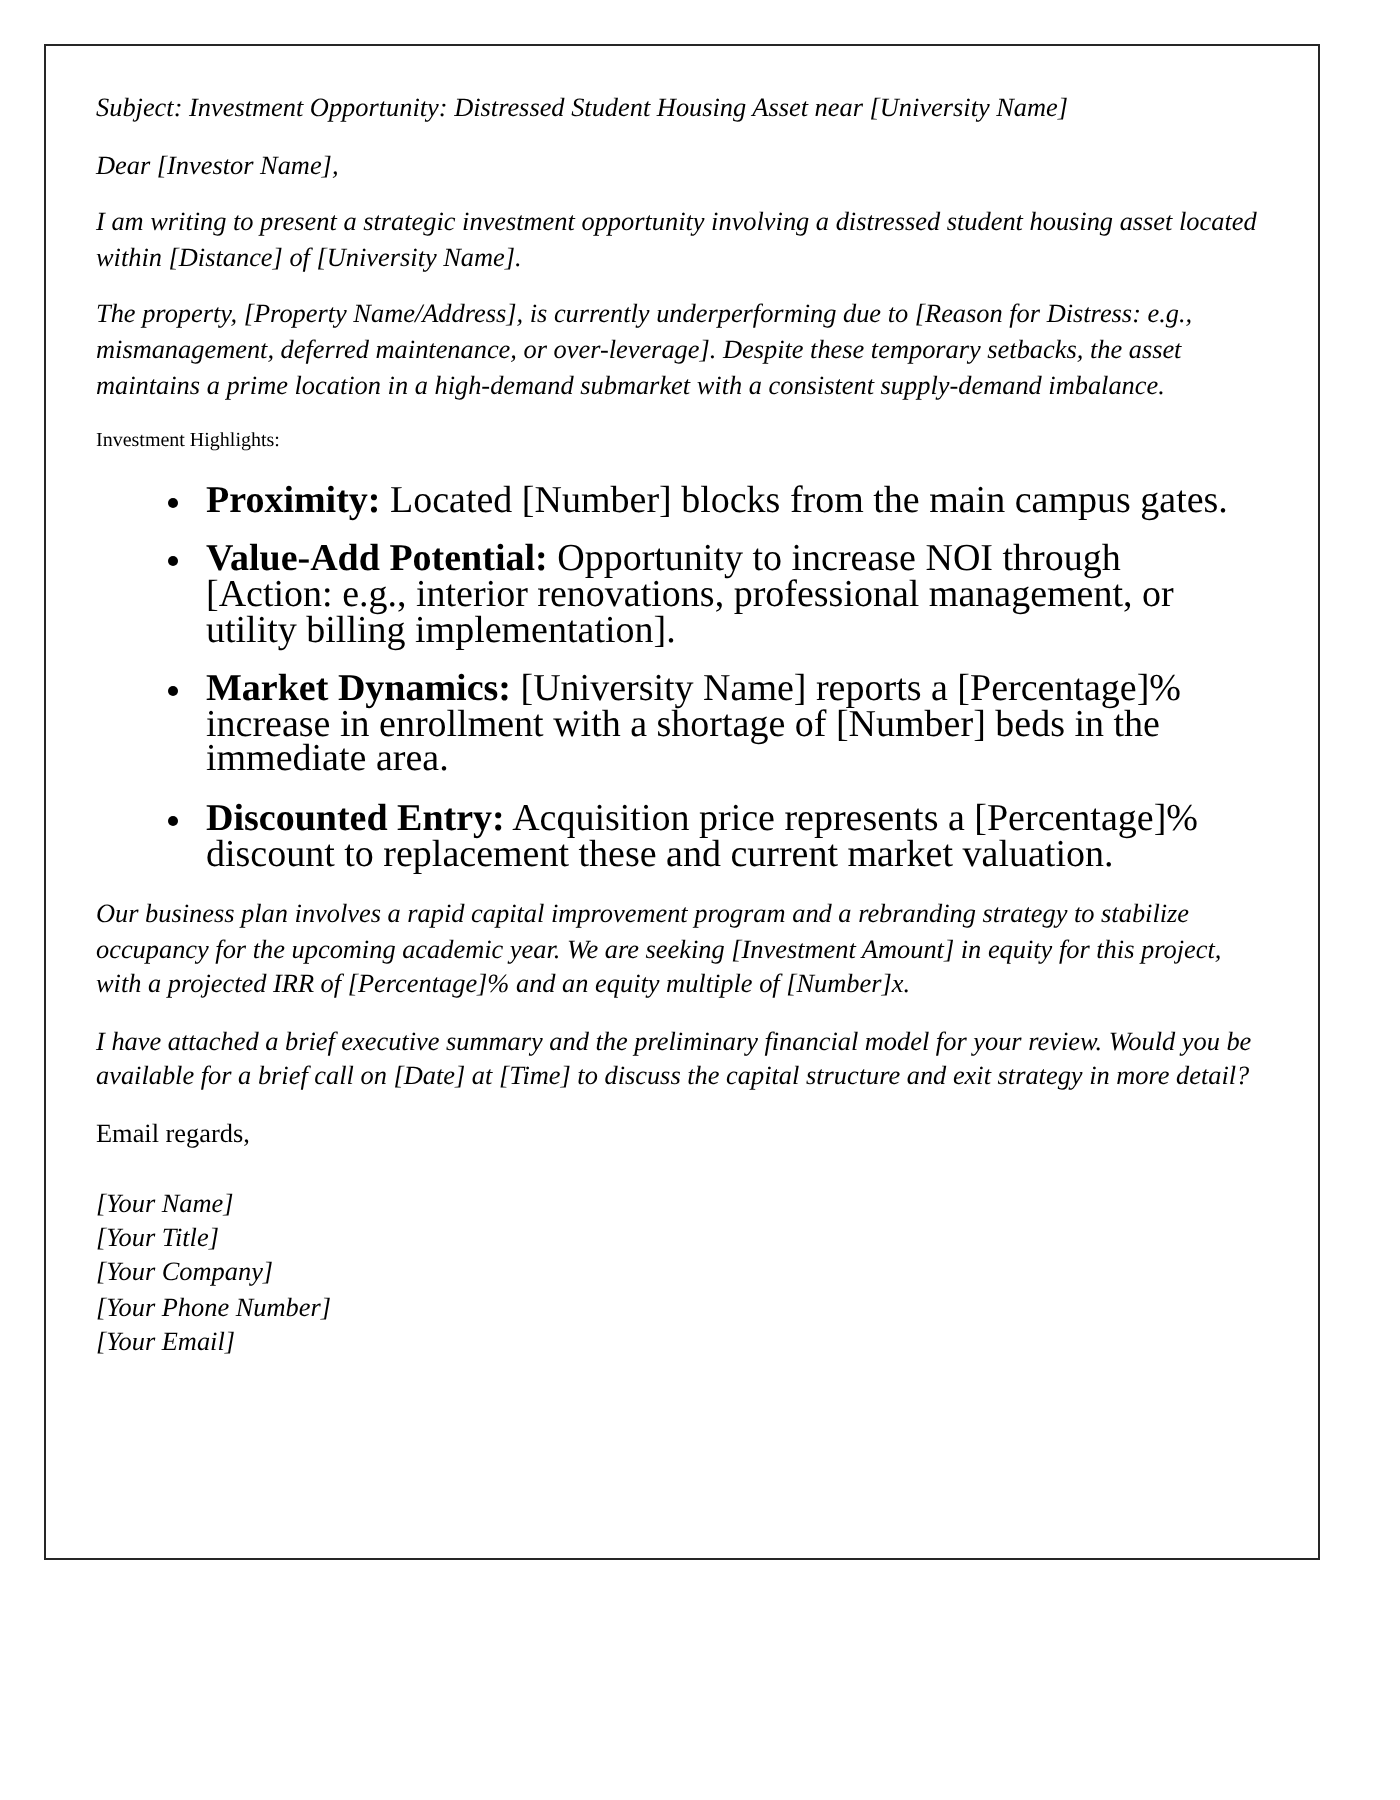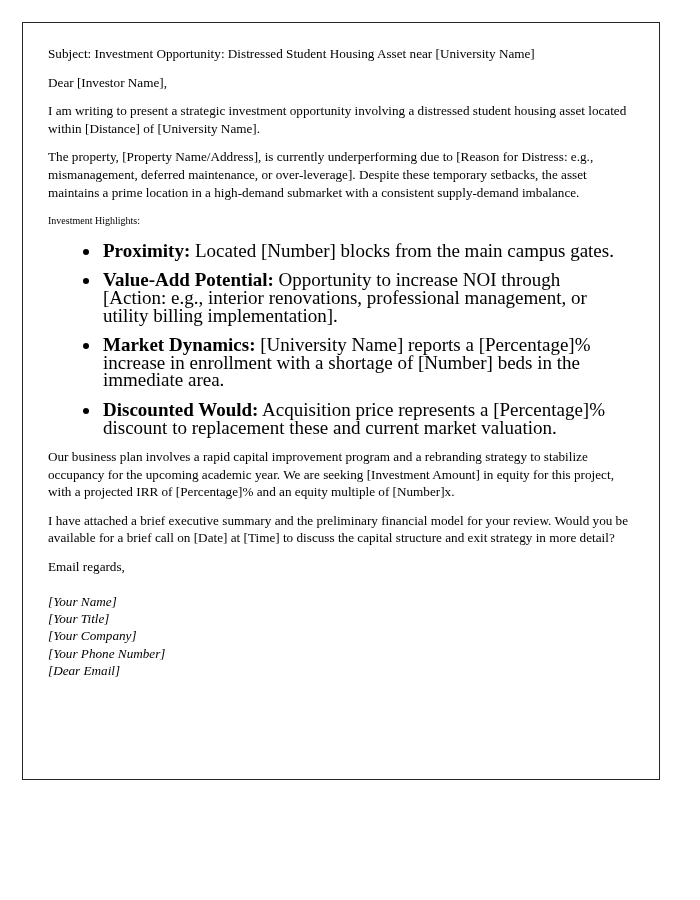--- a/index.html
+++ b/index.html
@@ -26,20 +26,21 @@
   }
   #letter {
     padding: 22px 28px 0 25px;
     box-sizing: border-box;
   }
   p.para {
     margin: 0 0 11px 0;
     font-size: 13.2px;
     line-height: 17.6px;
     text-align: left;
+    font-style: italic;
   }
   p.heading {
     margin: 0 0 4px 0;
     font-size: 10px;
     line-height: 17.6px;
     font-weight: normal;
   }
   ul.highlights {
     margin: 0 0 11px 0;
     padding-left: 41px;
@@ -83,33 +84,33 @@
     <p class="para">I am writing to present a strategic investment opportunity involving a distressed student housing asset located within [Distance] of [University Name].</p>
 
     <p class="para">The property, [Property Name/Address], is currently underperforming due to [Reason for Distress: e.g., mismanagement, deferred maintenance, or over-leverage]. Despite these temporary setbacks, the asset maintains a prime location in a high-demand submarket with a consistent supply-demand imbalance.</p>
 
     <p class="heading">Investment Highlights:</p>
 
     <ul class="highlights">
       <li><span class="lead">Proximity:</span><span> Located [Number] blocks from the main campus gates.</span></li>
       <li><span class="lead">Value-Add Potential:</span><span> Opportunity to increase NOI through [Action: e.g., interior renovations, professional management, or utility billing implementation].</span></li>
       <li><span class="lead">Market Dynamics:</span><span> [University Name] reports a [Percentage]% increase in enrollment with a shortage of [Number] beds in the immediate area.</span></li>
-      <li><span class="lead">Discounted Would:</span><span> Acquisition price represents a [Percentage]% discount to replacement these and current market valuation.</span></li>
+      <li><span class="lead">Discounted Entry:</span><span> Acquisition price represents a [Percentage]% discount to replacement these and current market valuation.</span></li>
     </ul>
 
     <p class="para">Our business plan involves a rapid capital improvement program and a rebranding strategy to stabilize occupancy for the upcoming academic year. We are seeking [Investment Amount] in equity for this project, with a projected IRR of [Percentage]% and an equity multiple of [Number]x.</p>
 
     <p class="para">I have attached a brief executive summary and the preliminary financial model for your review. Would you be available for a brief call on [Date] at [Time] to discuss the capital structure and exit strategy in more detail?</p>
 
     <p class="signoff">Email regards,</p>
 
     <div class="spacer-sm"></div>
 
     <div class="sig-block">
       <span class="sig-line">[Your Name]</span>
       <span class="sig-line">[Your Title]</span>
       <span class="sig-line">[Your Company]</span>
       <span class="sig-line">[Your Phone Number]</span>
-      <span class="sig-line">[Dear Email]</span>
+      <span class="sig-line">[Your Email]</span>
     </div>
 
   </div>
 </div>
 
 </body></html>

